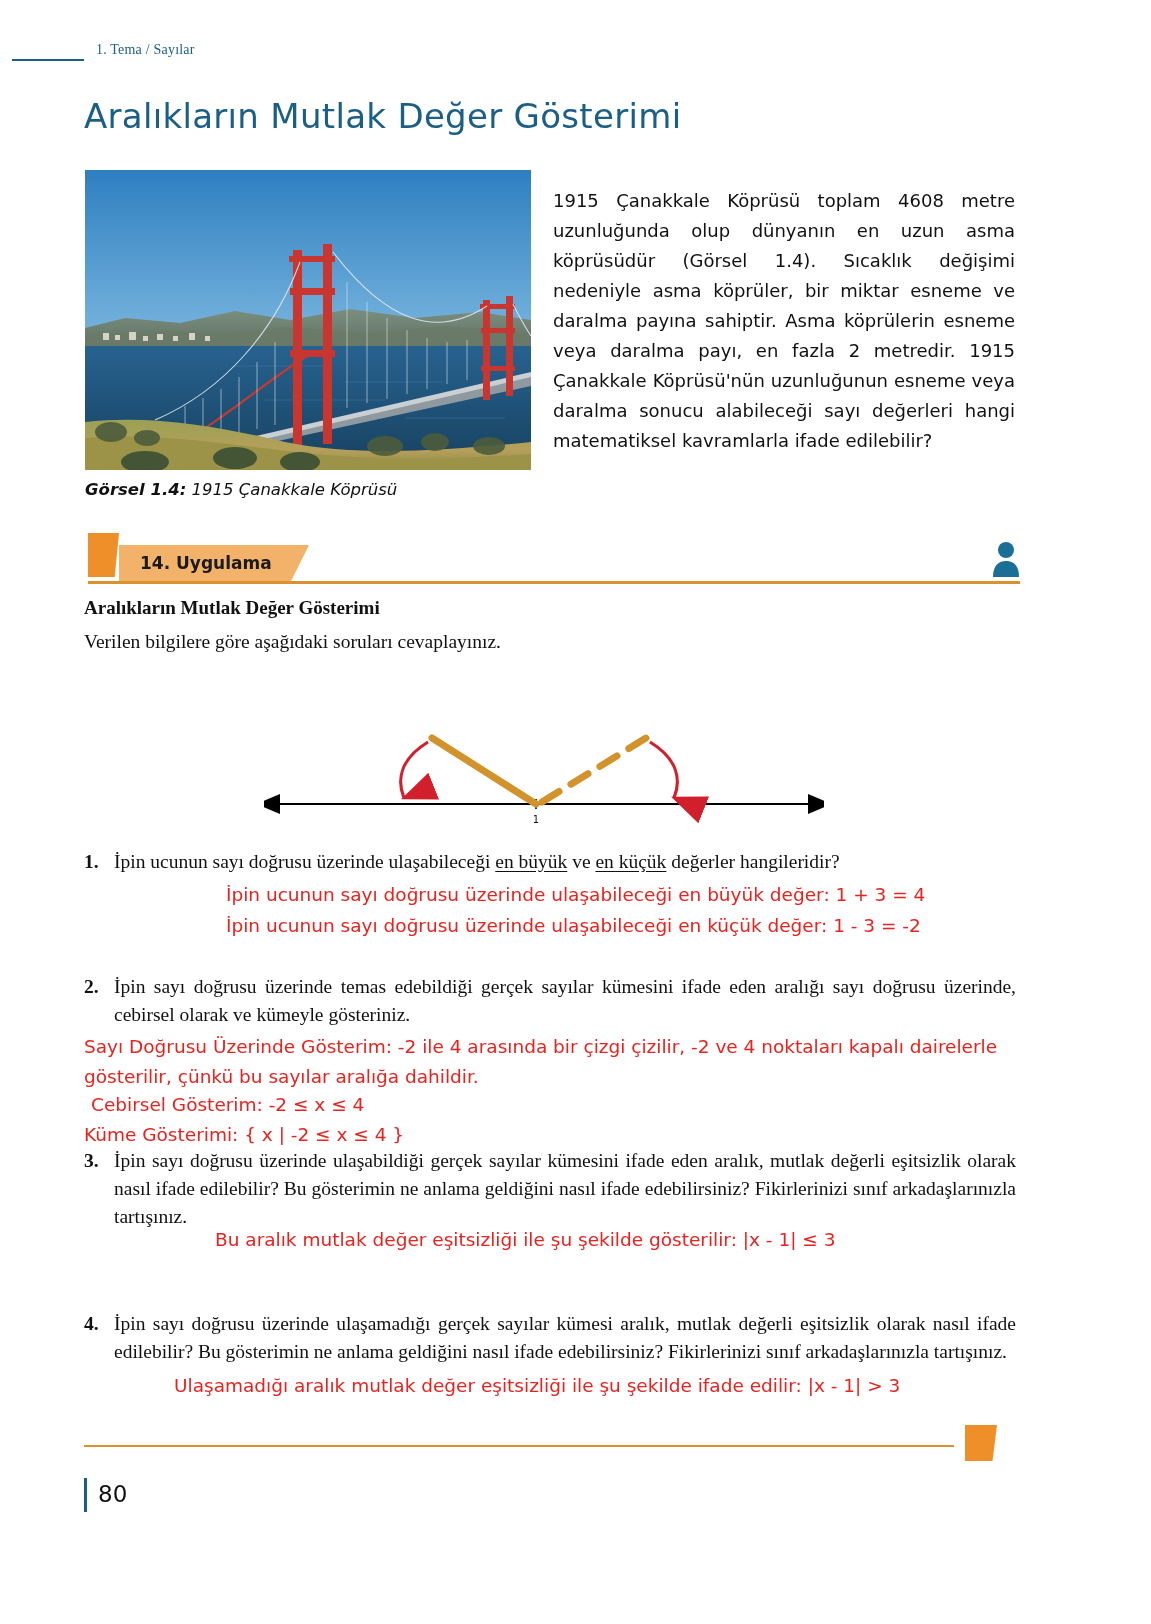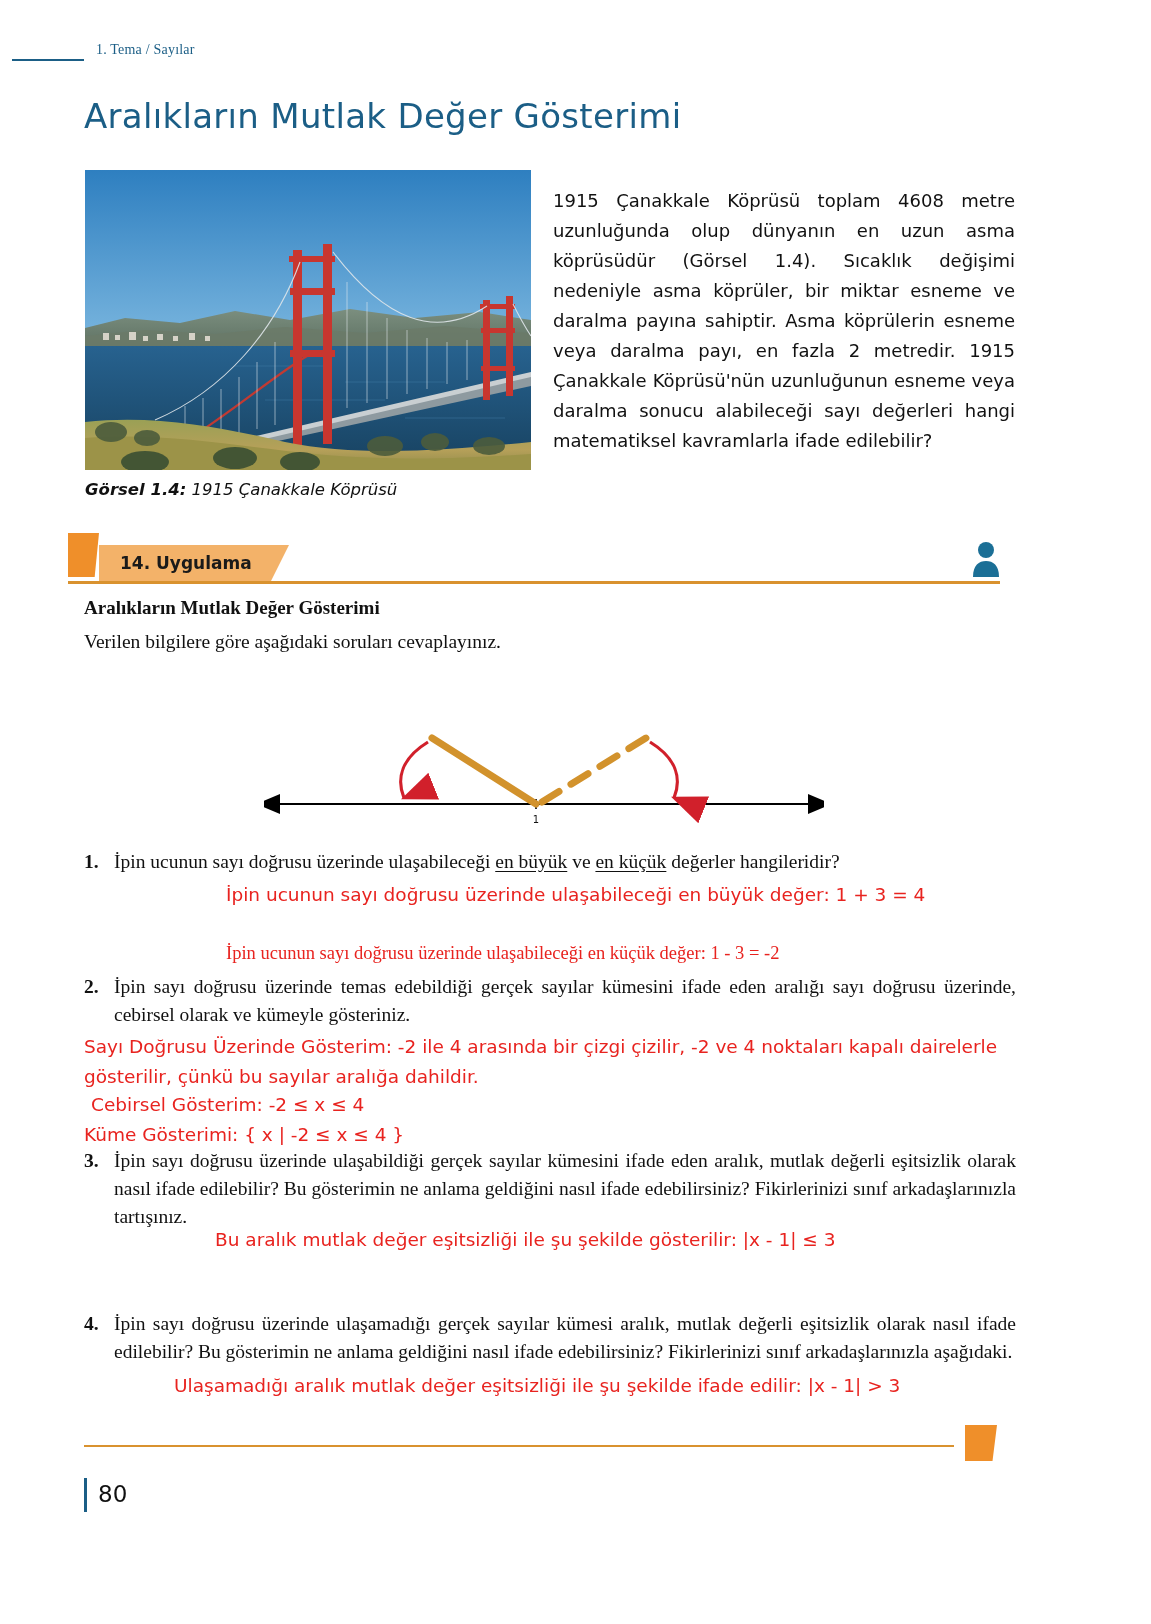--- a/index.html
+++ b/index.html
@@ -50,21 +50,21 @@
   
   .intro{
     position:absolute;left:553px;top:186px;width:462px;
     font-family:"DejaVu Sans", sans-serif;
     font-size:18px;line-height:30px;color:#111;
     text-align:justify;
     hyphens:none;
   }
 
   
-  .appbar{position:absolute;left:68px;top:533px;width:932px;height:52px;padding-left:23px;}
+  .appbar{position:absolute;left:88px;top:533px;width:932px;height:52px;padding-left:23px;}
   .appbar .sqr{
     position:absolute;left:0;top:0;width:31px;height:44px;
     background:#ef8f2a;
     clip-path:polygon(0 0,100% 0,86% 100%,0 100%);
   }
   .appbar .tag{
     position:absolute;left:31px;top:12px;height:38px;width:190px;
     background:#f3b269;
     clip-path:polygon(0 0,100% 0,90% 100%,0 100%);
   }
@@ -298,39 +298,39 @@
     </svg>
   </div>
 
   <div class="q" style="left:84px;top:848px;width:932px;">
     <span class="num">1.</span>
     <span class="txt">
       <span>İpin ucunun sayı doğrusu üzerinde ulaşabileceği </span><u>en büyük</u><span> ve </span><u>en küçük</u><span> değerler hangileridir?</span>
     </span>
   </div>
   <div class="ans" style="left:226px;top:880px;width:790px;">İpin ucunun sayı doğrusu üzerinde ulaşabileceği en büyük değer: 1 + 3 = 4</div>
-  <div class="ans" style="left:226px;top:938px;width:790px;font-family:Liberation Serif, serif;">İpin ucunun sayı doğrusu üzerinde ulaşabileceği en küçük değer: 1 - 3 = -2</div>
+  <div class="ans" style="left:226px;top:911px;width:790px;">İpin ucunun sayı doğrusu üzerinde ulaşabileceği en küçük değer: 1 - 3 = -2</div>
 
   <div class="q" style="left:84px;top:973px;width:932px;">
     <span class="num">2.</span>
     <span class="txt">İpin sayı doğrusu üzerinde temas edebildiği gerçek sayılar kümesini ifade eden aralığı sayı doğrusu üzerinde, cebirsel olarak ve kümeyle gösteriniz.</span>
   </div>
   <div class="ans" style="left:84px;top:1032px;width:940px;line-height:30px;">Sayı Doğrusu Üzerinde Gösterim: -2 ile 4 arasında bir çizgi çizilir, -2 ve 4 noktaları kapalı dairelerle gösterilir, çünkü bu sayılar aralığa dahildir.</div>
   <div class="ans" style="left:84px;top:1090px;width:940px;margin-left:7px;">Cebirsel Gösterim: -2 ≤ x ≤ 4</div>
   <div class="ans" style="left:84px;top:1120px;width:940px;">Küme Gösterimi: { x | -2 ≤ x ≤ 4 }</div>
 
   <div class="q" style="left:84px;top:1147px;width:932px;">
     <span class="num">3.</span>
     <span class="txt">İpin sayı doğrusu üzerinde ulaşabildiği gerçek sayılar kümesini ifade eden aralık, mutlak değerli eşitsizlik olarak nasıl ifade edilebilir? Bu gösterimin ne anlama geldiğini nasıl ifade edebilirsiniz? Fikirlerinizi sınıf arkadaşlarınızla tartışınız.</span>
   </div>
   <div class="ans" style="left:215px;top:1225px;width:800px;">Bu aralık mutlak değer eşitsizliği ile şu şekilde gösterilir: |x - 1| ≤ 3</div>
 
   <div class="q" style="left:84px;top:1310px;width:932px;">
     <span class="num">4.</span>
-    <span class="txt">İpin sayı doğrusu üzerinde ulaşamadığı gerçek sayılar kümesi aralık, mutlak değerli eşitsizlik olarak nasıl ifade edilebilir? Bu gösterimin ne anlama geldiğini nasıl ifade edebilirsiniz? Fikirlerinizi sınıf arkadaşlarınızla aşağıdaki.</span>
+    <span class="txt">İpin sayı doğrusu üzerinde ulaşamadığı gerçek sayılar kümesi aralık, mutlak değerli eşitsizlik olarak nasıl ifade edilebilir? Bu gösterimin ne anlama geldiğini nasıl ifade edebilirsiniz? Fikirlerinizi sınıf arkadaşlarınızla tartışınız.</span>
   </div>
   <div class="ans" style="left:174px;top:1371px;width:840px;">Ulaşamadığı aralık mutlak değer eşitsizliği ile şu şekilde ifade edilir: |x - 1| &gt; 3</div>
 
   <div class="footrule"></div>
   <div class="footsqr"></div>
   <div class="pagebar"></div>
   <div class="pagenum">80</div>
 
 </div>
 

